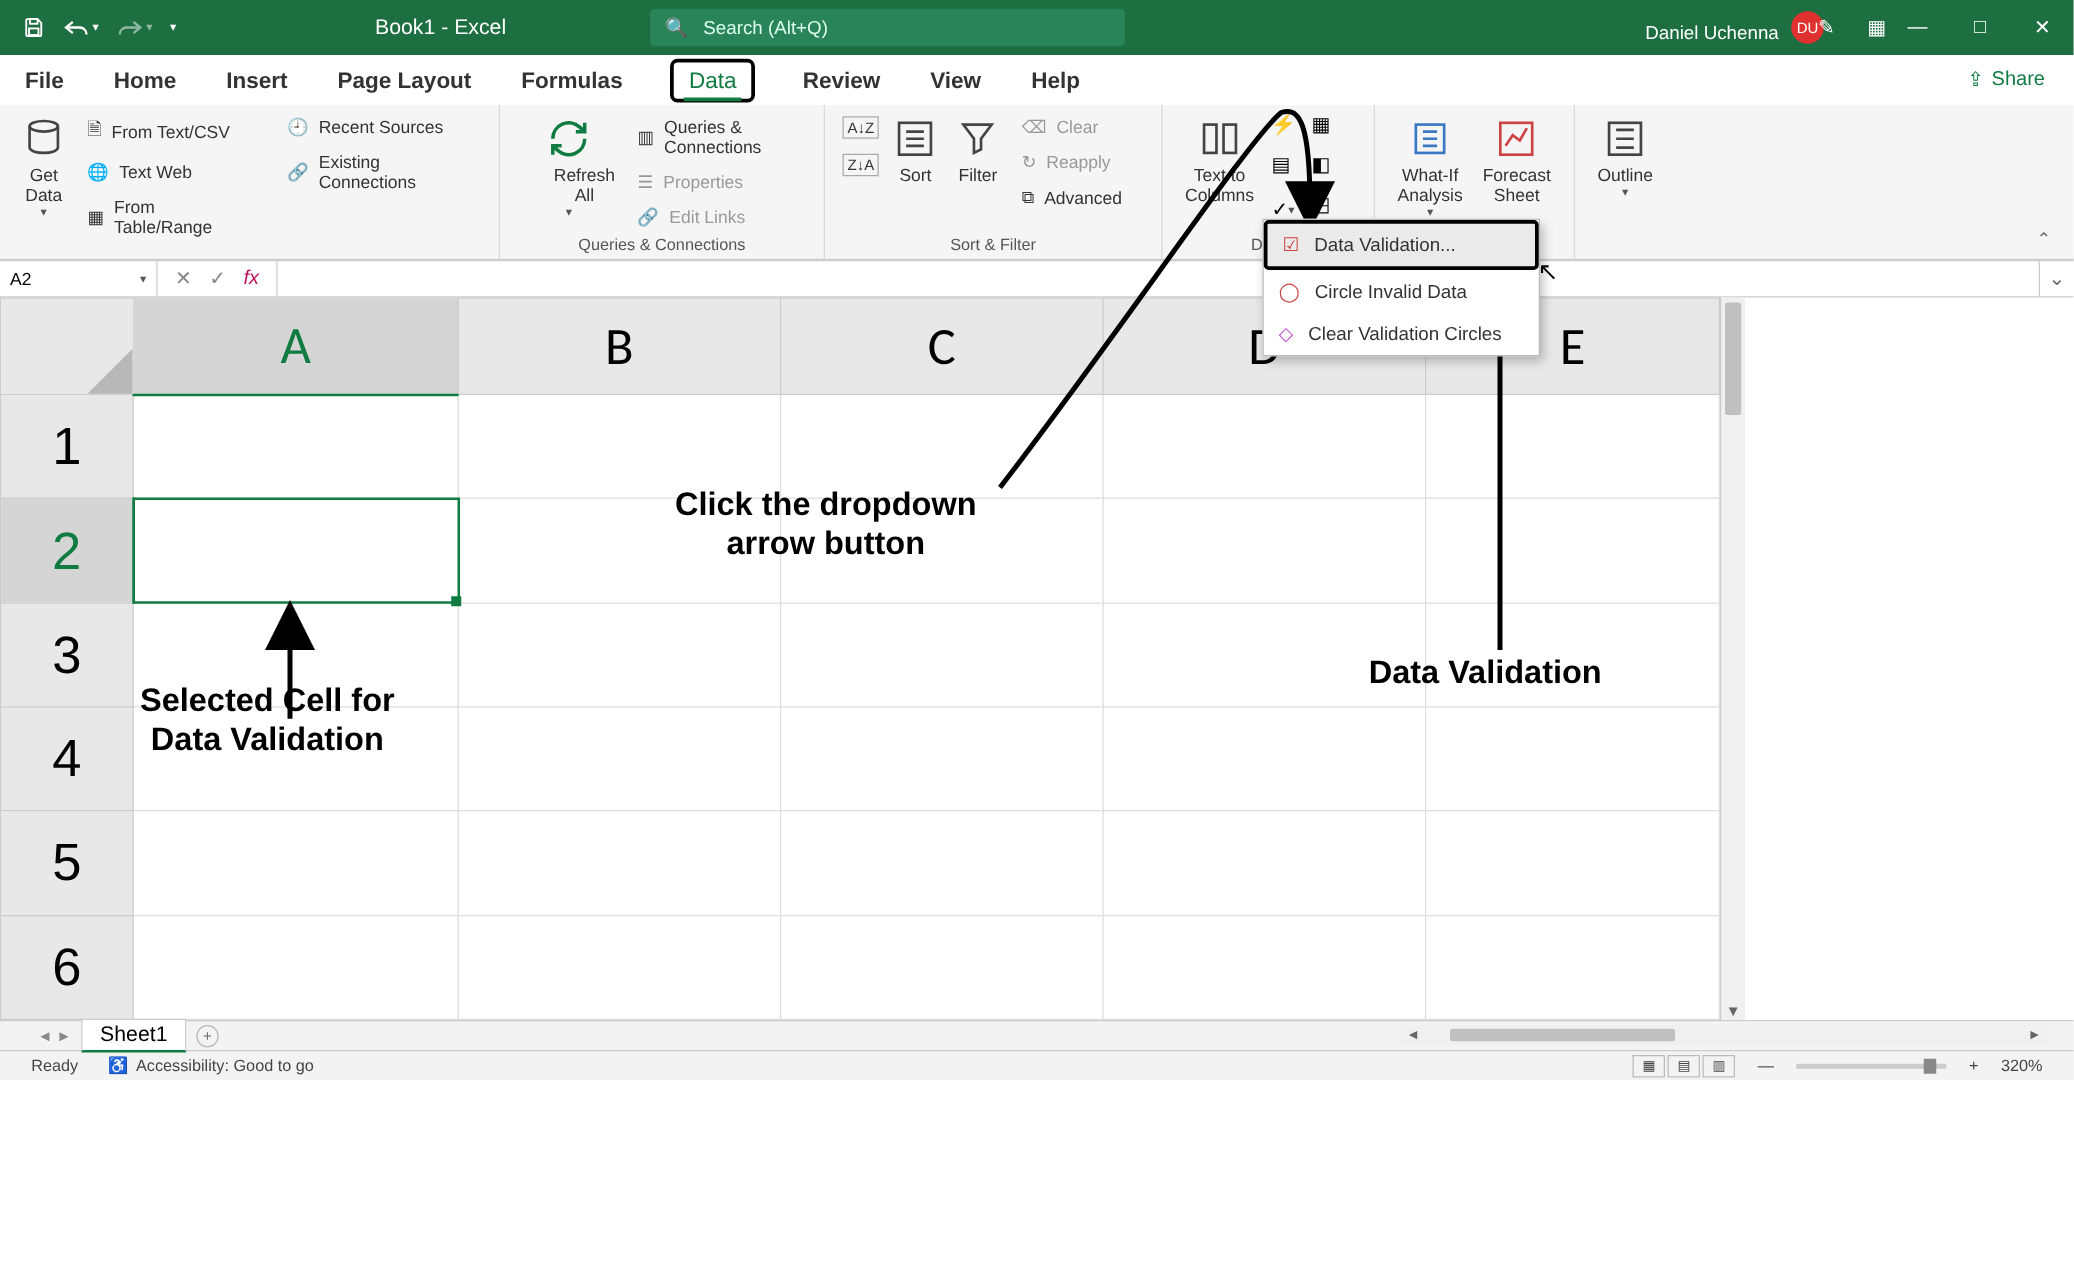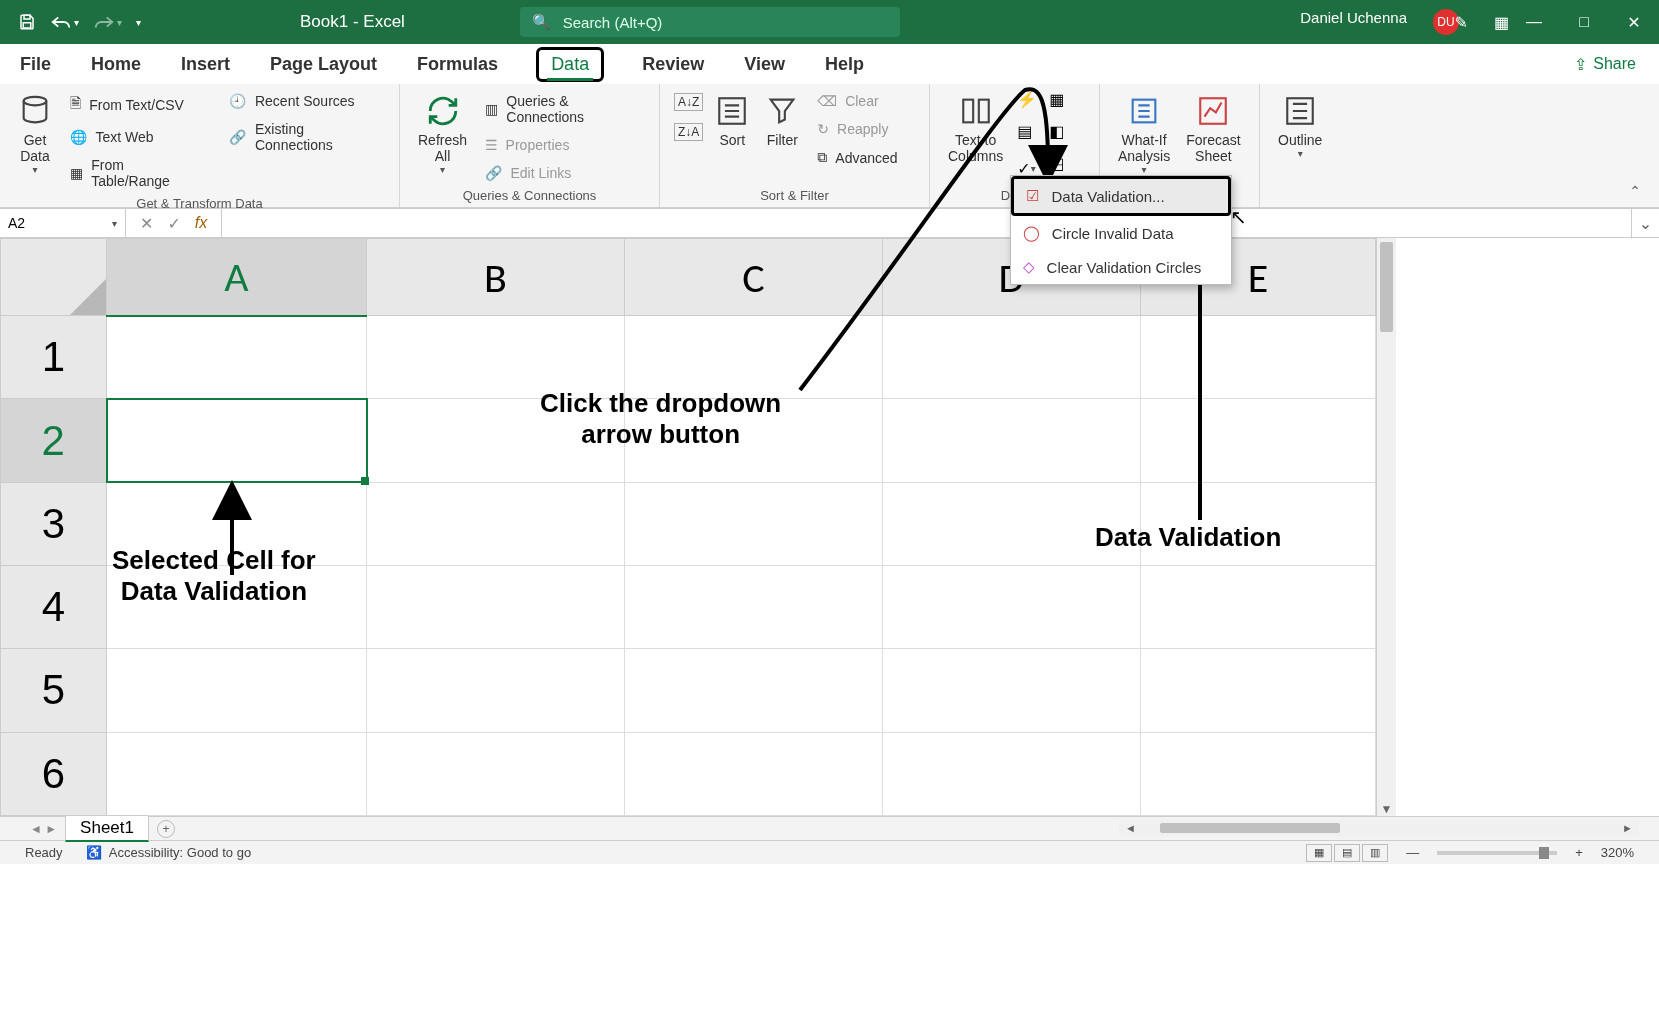--- a/index.html
+++ b/index.html
@@ -4,21 +4,21 @@
 <style>
 * { box-sizing: border-box; margin: 0; padding: 0; font-family: "Segoe UI", Arial, sans-serif; }
 body { background: #fff; width: 1659px; height: 1020px; overflow: hidden; position: relative; }
 
 
 .titlebar { background: #1d6f42; height: 44px; display: flex; align-items: center; color: #fff; position: relative; }
 .titlebar .qat { display: flex; align-items: center; gap: 14px; padding-left: 18px; }
 .qat-item { display: flex; align-items: center; color: #fff; font-size: 14px; }
 .title { position: absolute; left: 300px; font-size: 17px; color: #fff; }
 .search-box { position: absolute; left: 520px; width: 380px; height: 30px; background: #2a845a; border-radius: 4px; display: flex; align-items: center; padding: 0 12px; color: #dfe; gap: 12px; font-size: 15px; }
-.user-area { position: absolute; right: 200px; display: flex; align-items: flex-start; gap: 26px; font-size: 15px; }
+.user-area { position: absolute; right: 200px; display: flex; align-items: flex-end; gap: 10px; font-size: 15px; }
 .avatar { width: 26px; height: 26px; border-radius: 50%; background: #e03030; display: inline-flex; align-items: center; justify-content: center; font-size: 12px; }
 .win-controls { position: absolute; right: 0; display: flex; }
 .win-btn { width: 50px; height: 44px; display: flex; align-items: center; justify-content: center; font-size: 16px; color: #fff; }
 .extra-icons { position: absolute; right: 150px; display: flex; gap: 26px; }
 
 
 .tabs { height: 40px; background: #fff; display: flex; align-items: center; padding-left: 18px; gap: 36px; position: relative; border-bottom: none; }
 .tab { font-size: 18px; color: #333; padding: 6px 2px; font-weight: bold; }
 .tab-active-box { border: 3px solid #000; border-radius: 6px; padding: 4px 12px; color: #107c41; font-size: 18px; font-weight: 500; }
 .tab-active-box::after { content:""; display:block; position:absolute; bottom:-2px; left:8px; right:8px; height:3px; background:#107c41; }
@@ -186,35 +186,34 @@
         <div class="ribbon-btn-small">
             <span>🕘</span>
             <span>Recent Sources</span>
           </div>
         <div class="ribbon-btn-small">
             <span>🔗</span>
             <span>Existing Connections</span>
           </div>
       </div>
     </div>
-    <div class="ribbon-group-label">Get &amp; Transform Data</div>
   </div>
 
   <div class="ribbon-group" style="width:260px;">
     <div class="ribbon-row">
       <div class="ribbon-btn-large">
         <div class="ic">
             <svg viewBox="0 0 24 24" fill="none" stroke="#107c41" stroke-width="2">
               <path d="M3 12a9 9 0 0 1 15-6.7L21 8"></path>
               <path d="M21 3v5h-5"></path>
               <path d="M21 12a9 9 0 0 1-15 6.7L3 16"></path>
               <path d="M3 21v-5h5"></path>
             </svg>
           </div>
-        <span style="white-space:pre-line;">Refresh
+        <span style="white-space:pre-line;margin-left:25px;">Refresh
 All</span>
         <span class="chev">▾</span>
       </div>
       <div style="display:flex;flex-direction:column;gap:6px;margin-left:6px;">
         <div class="ribbon-btn-small">
             <span>▥</span>
             <span>Queries &amp; Connections</span>
           </div>
         <div class="ribbon-btn-small disabled">
             <span>☰</span>
@@ -361,21 +360,21 @@
 <span class="cursor">↖</span>
 
 <div class="formula-area">
   <div class="namebox">
     <span>A2</span>
     <span class="chev">▾</span>
   </div>
   <div class="fx-controls">
     <span>✕</span>
     <span>✓</span>
-    <span style="font-style:italic;color:#a16207;">fx</span>
+    <span style="font-style:italic;color:#be185d;">fx</span>
   </div>
   <div class="formula-input"></div>
   <div class="expand-fb">⌄</div>
 </div>
 
 <div class="grid-wrap">
 <table class="grid">
   <tbody>
         <tr>
     <td class="corner"></td>

